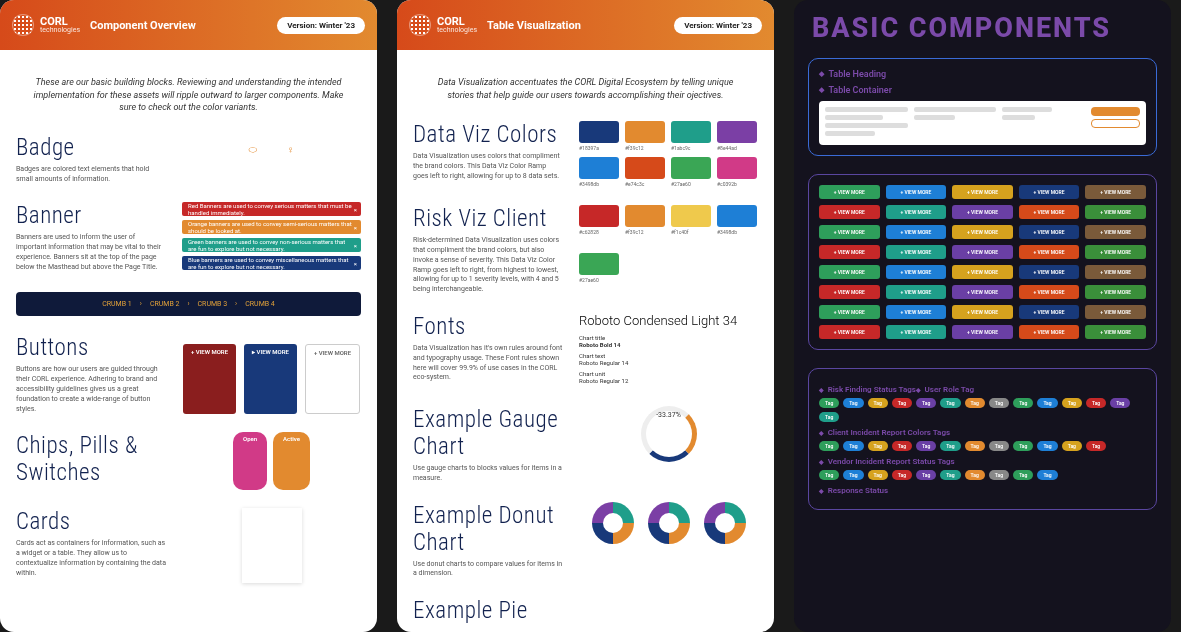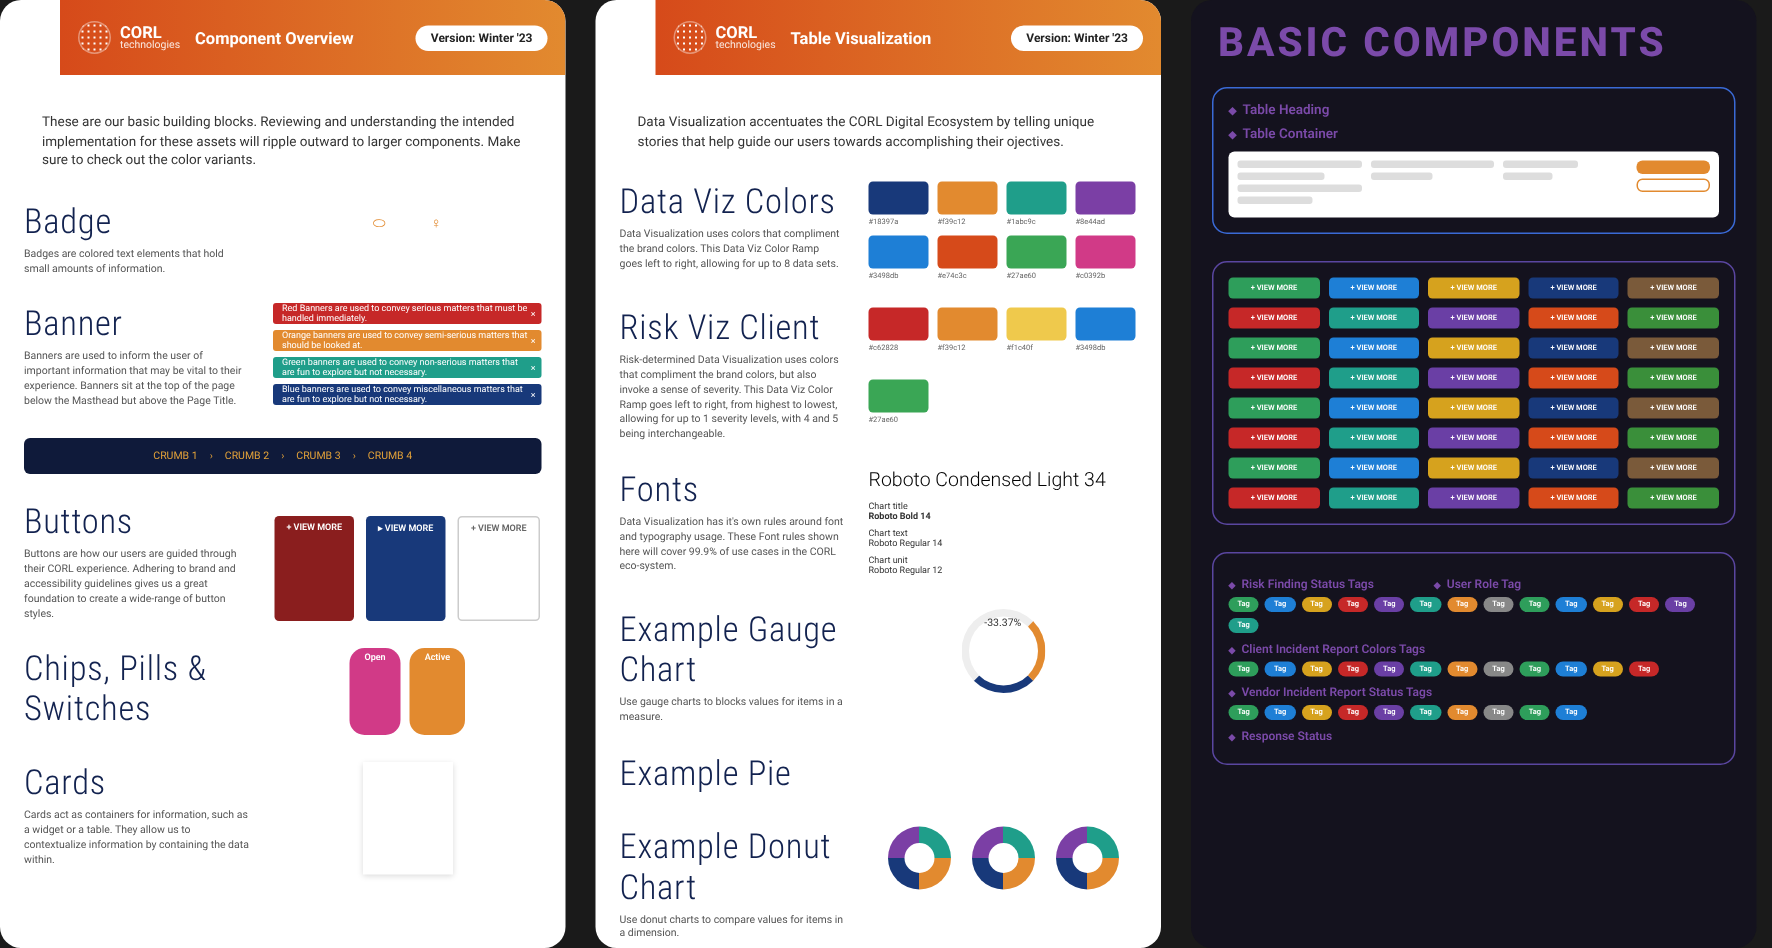--- a/index.html
+++ b/index.html
@@ -13,35 +13,35 @@
   .page {
     width: 377px; height: 632px;
     background: #ffffff; border-radius: 14px;
     overflow: hidden; position: relative;
     flex-shrink: 0;
   }
   .page-header {
     height: 50px;
     background: linear-gradient(90deg, #d64a1a 0%, #e28a2f 100%);
     display: flex; align-items: center; padding: 0 12px;
-    color: #fff; gap:10px;margin-left:40px;
+    color: #fff; gap:10px;
   }
   .logo {
     display:flex; align-items:center; gap:6px; font-weight:700; font-size:11px;
   }
   .logo .mark { width:22px;height:22px;border-radius:50%; background:radial-gradient(circle,#fff 1px,transparent 1px) 0 0/4px 4px; border:1px solid rgba(255,255,255,.4); }
   .logo .brand {line-height:1;}
   .logo .brand small{display:block;font-size:7px;font-weight:400;opacity:.85;}
   .page-title { font-size:11px; font-weight:700;}
   .version-pill {
     margin-left:auto; background:#fff; color:#222;
     font-size:8px; font-weight:700; padding:4px 10px; border-radius:10px;
   }
   .page-body { padding: 16px; }
-  .intro { text-align:left; font-size:9px; color:#333; line-height:1.4; padding: 10px 12px 20px;}
+  .intro { text-align:center; font-size:9px; color:#333; line-height:1.4; padding: 10px 12px 20px; font-style: italic;}
   .section { display:flex; gap:16px; margin-bottom:18px;}
   .section .left { width: 150px; flex-shrink:0; }
   .section .right { flex:1; }
   .sec-h { font-family: "Roboto Condensed", Roboto, Arial, sans-serif; font-size:23px; font-weight:300; color:#12224f; letter-spacing:.5px; margin-bottom:4px;}
   .sec-desc { font-size:7px; color:#555; line-height:1.4; }
   
   .badges { display:flex; gap:30px; justify-content:center; padding-top:10px;}
   .banners .bn { height:14px; border-radius:2px; margin-bottom:4px; color:#fff; font-size:6px; display:flex;align-items:center; padding:0 6px; position:relative;}
   .banners .bn::after{content:"×";position:absolute;right:4px;}
   .crumbs { background:#0f1a3a; color:#e3a239; font-size:7px; padding:8px 16px; border-radius:4px; display:flex; gap:8px; justify-content:center;}
@@ -268,33 +268,33 @@
       </div>
       <div class="right">
           <div class="gauge">
             <span>-33.37%</span>
           </div>
         </div>
     </div>
 
     <div class="section">
       <div class="left">
-        <div class="sec-h">Example Pie</div>
-      </div>
-    </div>
-
-    <div class="section">
-      <div class="left">
         <div class="sec-h">Example Donut Chart</div>
         <div class="sec-desc">Use donut charts to compare values for items in a dimension.</div>
       </div>
       <div class="right donuts">
         <div class="donut"></div>
         <div class="donut"></div>
         <div class="donut"></div>
+      </div>
+    </div>
+
+    <div class="section">
+      <div class="left">
+        <div class="sec-h">Example Pie</div>
       </div>
     </div>
   </div>
 </div>
 
 <div class="page dark">
   <div class="dark-title">BASIC COMPONENTS</div>
 
   <div class="panel blue">
     <div class="panel-label">Table Heading</div>
@@ -360,21 +360,21 @@
         <div class="bg-btn" style="background: rgb(122, 90, 58);">+ VIEW MORE</div>
         <div class="bg-btn" style="background: rgb(198, 40, 40);">+ VIEW MORE</div>
         <div class="bg-btn" style="background: rgb(31, 158, 138);">+ VIEW MORE</div>
         <div class="bg-btn" style="background: rgb(106, 63, 165);">+ VIEW MORE</div>
         <div class="bg-btn" style="background: rgb(214, 74, 26);">+ VIEW MORE</div>
         <div class="bg-btn" style="background: rgb(58, 143, 58);">+ VIEW MORE</div>
       </div>
   </div>
 
   <div class="panel">
-    <div style="display:flex;gap:40px">
+    <div style="display:flex;">
       <div class="sub-label">Risk Finding Status Tags</div>
       <div class="sub-label">User Role Tag</div>
     </div>
     <div class="tag-row" id="tags-1">
         <div class="tag" style="background: rgb(46, 158, 91);">Tag</div>
         <div class="tag" style="background: rgb(30, 127, 214);">Tag</div>
         <div class="tag" style="background: rgb(214, 162, 30);">Tag</div>
         <div class="tag" style="background: rgb(198, 40, 40);">Tag</div>
         <div class="tag" style="background: rgb(106, 63, 165);">Tag</div>
         <div class="tag" style="background: rgb(31, 158, 138);">Tag</div>

